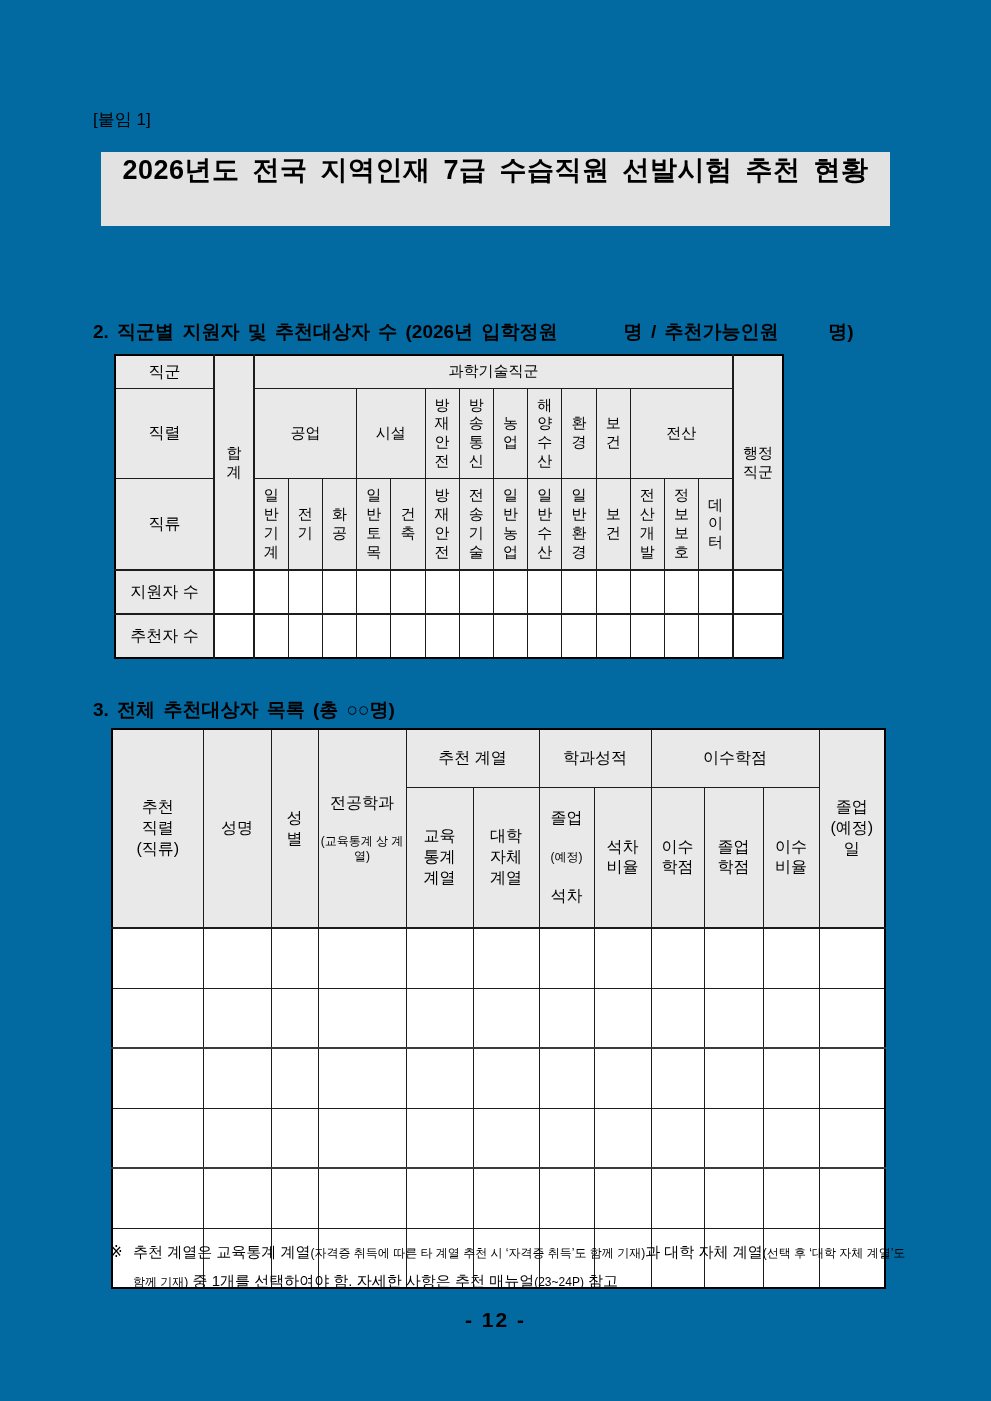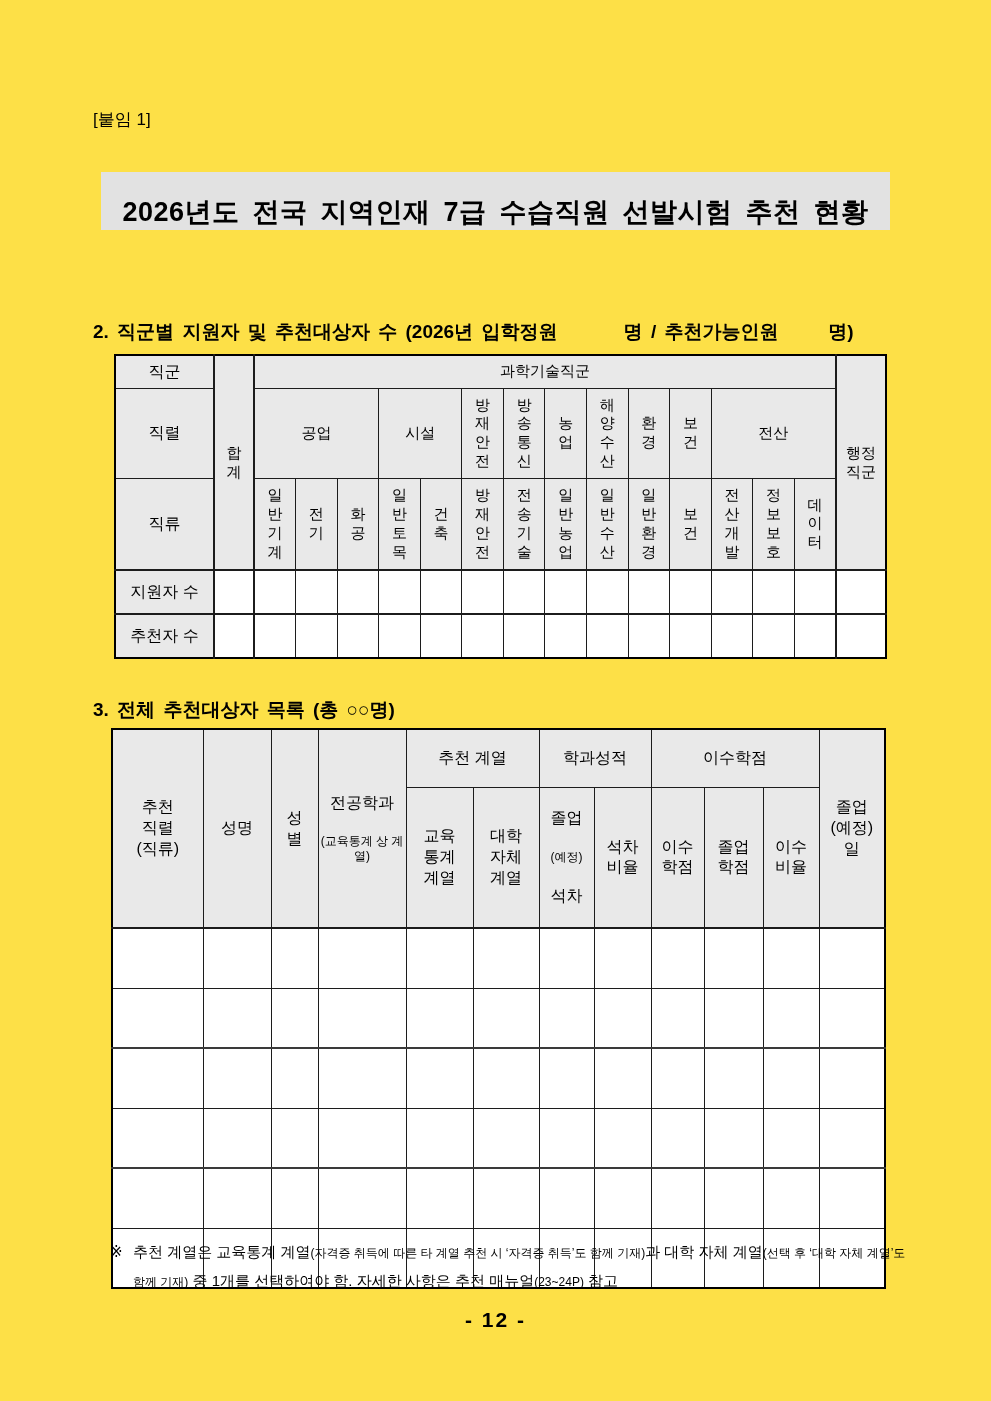--- a/index.html
+++ b/index.html
@@ -1,39 +1,39 @@
 <!DOCTYPE html>
 <html><head>
 <meta charset="utf-8">
 <style>
   * { margin:0; padding:0; box-sizing:border-box; }
   html,body { background:#fff; }
   .page {
-    position:relative; width:991px; height:1401px; background:#fde047;
+    position:relative; width:991px; height:1401px; background:#0369a1;
     font-family:"Liberation Sans","DejaVu Sans",sans-serif; color:#000;
     overflow:hidden;
   }
   .attachment { position:absolute; left:93px; top:108px; font-size:17px; }
   .banner {
-    position:absolute; left:101px; top:152px; width:789px; height:58px;
-    background:#e2e2e2; display:flex; align-items:flex-end; justify-content:center;margin-top:20px;
+    position:absolute; left:101px; top:152px; width:789px; height:74px;
+    background:#e2e2e2; display:flex; align-items:flex-start; justify-content:center;
   }
   .banner-title { font-size:27px; font-weight:bold; letter-spacing:0.5px; word-spacing:5px; }
   .heading { position:absolute; font-size:19px; font-weight:bold; white-space:pre-wrap; word-spacing:3px; }
   .h-s1 { left:93px; top:262px; }
   .h-s2 { left:93px; top:319px; }
   .h-s3 { left:93px; top:697px; }
 
   table { border-collapse:collapse; table-layout:fixed; position:absolute; background:#fff; }
   td {
     border:1px solid #1c1c1c; text-align:center; vertical-align:middle;
     white-space:pre-line; padding:0; line-height:1.25; font-size:15px; overflow:hidden;
   }
   .hd { background:#e9e9e9; }
-  .t1 { left:114px; top:354px; width:773px; border:2px solid #000; }
+  .t1 { left:114px; top:354px; width:670px; border:2px solid #000; }
   .t2 { left:111px; top:728px; width:773px; border:2px solid #000; }
   .t1 .r1 { height:33px; }
   .t1 .r2 { height:90px; }
   .t1 .r3 { height:92px; }
   .t1 .r4 { height:44px;margin-left:36px; }
   .t1 .r5 { height:44px; }
   .t1 .lblcell { font-size:16px; }
   .thick-l { border-left-width:2px; }
   .thick-r { border-right-width:2px; }
   .sepb { border-bottom-width:2px; }

